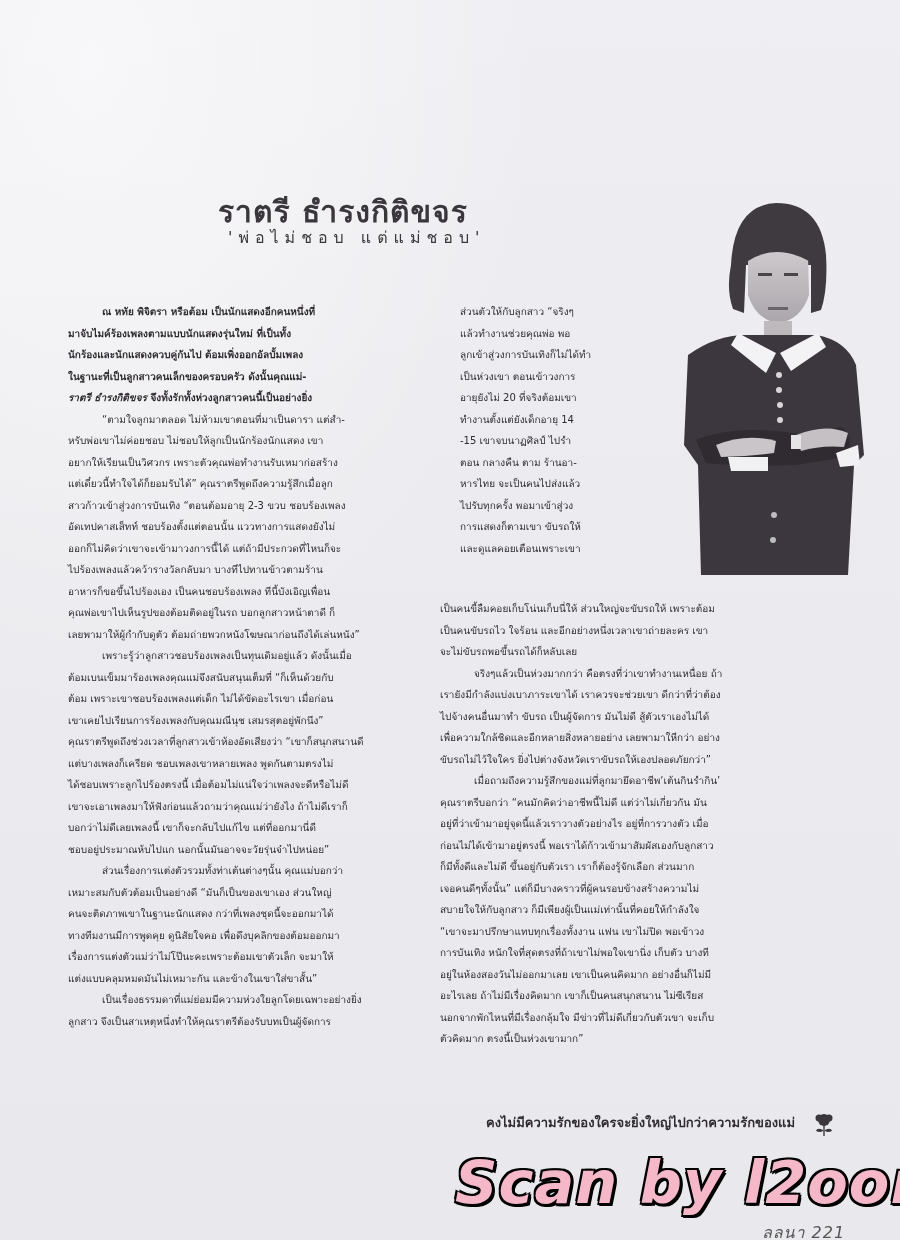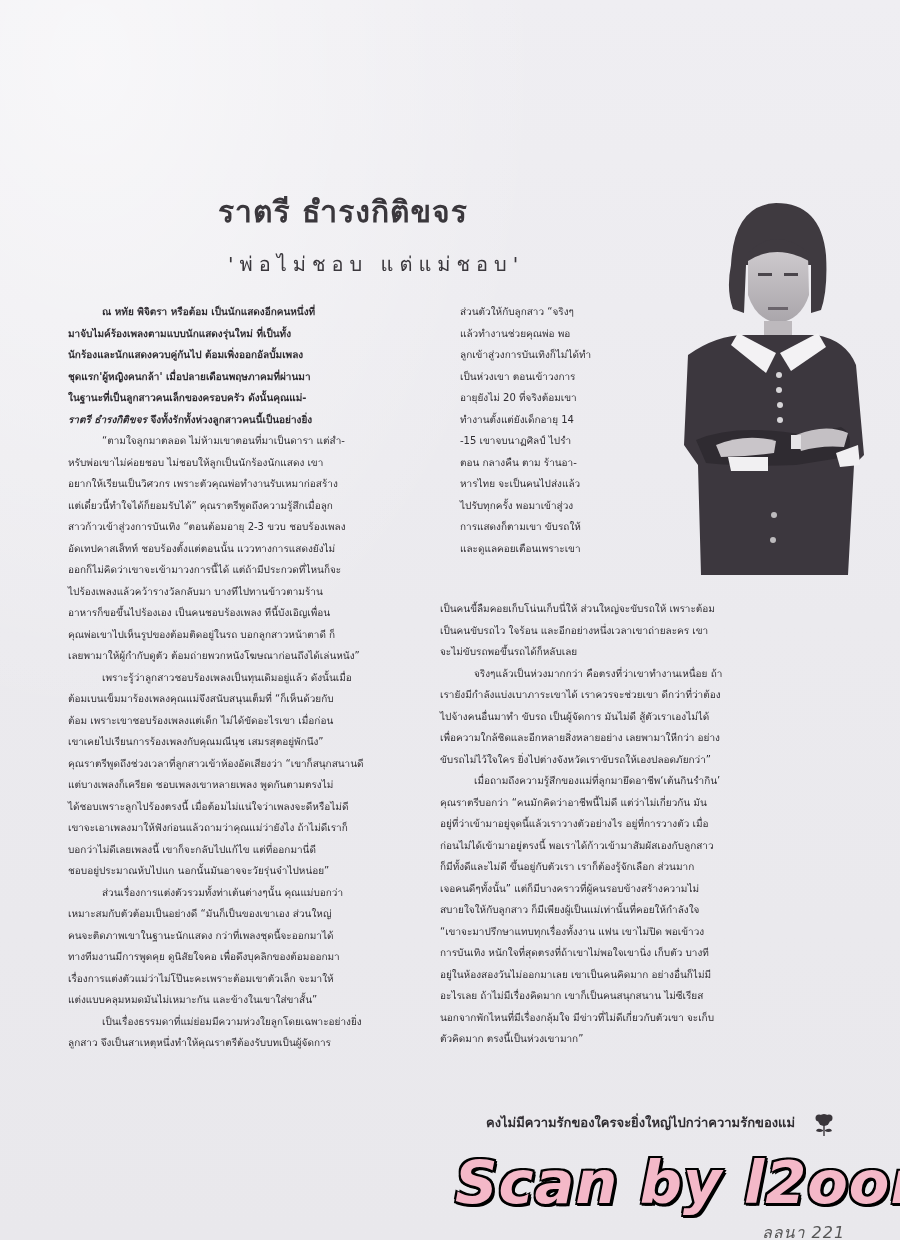--- a/index.html
+++ b/index.html
@@ -14,22 +14,22 @@
     background:
       radial-gradient(ellipse at 10% 5%, rgba(255,255,255,0.55), rgba(255,255,255,0) 40%),
       linear-gradient(180deg, #efeef2 0%, #ebeaee 50%, #e9e8ec 100%);
   }
   .title {
     position:absolute; left:218px; top:188px; width:300px;
     font-family:"DejaVu Sans", sans-serif; font-weight:bold;
     font-size:30px; letter-spacing:1px; color:#3a373c; white-space:nowrap;
   }
   .subtitle {
-    position:absolute; left:228px; top:248px;
-    font-size:20px; letter-spacing:6px; color:#3a373c; white-space:nowrap;
+    position:absolute; left:228px; top:225px;
+    font-size:16px; letter-spacing:6px; color:#3a373c; white-space:nowrap;
   }
   .col { position:absolute; font-size:10px; line-height:21.5px; color:#2f2c31; }
   .col p { margin:0; white-space:nowrap; }
   .col .ind { text-indent:34px; }
   .lede { font-weight:bold; }
   .lede em { font-style:italic; }
   .left { left:68px; top:301px; width:388px; }
   .rnarrow { left:460px; top:301px; width:205px; }
   .rwide { left:440px; top:598px; width:395px; }
   .photo {
@@ -57,21 +57,20 @@
 <div class="paper"></div>
 
 <div class="title">ราตรี ธำรงกิติขจร</div>
 <div class="subtitle">'พ่อไม่ชอบ แต่แม่ชอบ'</div>
 
 <div class="col left">
   <div class="lede">
     <p class="ind">ณ หทัย พิจิตรา หรือต้อม เป็นนักแสดงอีกคนหนึ่งที่</p>
     <p>มาจับไมค์ร้องเพลงตามแบบนักแสดงรุ่นใหม่  ที่เป็นทั้ง</p>
     <p>นักร้องและนักแสดงควบคู่กันไป  ต้อมเพิ่งออกอัลบั้มเพลง</p>
-    <p>ชุดแรก'ผู้หญิงคนกล้า'  เมื่อปลายเดือนพฤษภาคมที่ผ่านมา</p>
     <p>ในฐานะที่เป็นลูกสาวคนเล็กของครอบครัว  ดังนั้นคุณแม่-</p>
     <p><em>ราตรี ธำรงกิติขจร</em><span> จึงทั้งรักทั้งห่วงลูกสาวคนนี้เป็นอย่างยิ่ง</span></p>
   </div>
   <div>
     <p class="ind">“ตามใจลูกมาตลอด  ไม่ห้ามเขาตอนที่มาเป็นดารา  แต่สำ-</p>
     <p>หรับพ่อเขาไม่ค่อยชอบ  ไม่ชอบให้ลูกเป็นนักร้องนักแสดง  เขา</p>
     <p>อยากให้เรียนเป็นวิศวกร  เพราะตัวคุณพ่อทำงานรับเหมาก่อสร้าง</p>
     <p>แต่เดี๋ยวนี้ทำใจได้ก็ยอมรับได้”  คุณราตรีพูดถึงความรู้สึกเมื่อลูก</p>
     <p>สาวก้าวเข้าสู่วงการบันเทิง “ตอนต้อมอายุ 2-3 ขวบ ชอบร้องเพลง</p>
     <p>อัดเทปคาสเส็ทท์  ชอบร้องตั้งแต่ตอนนั้น  แววทางการแสดงยังไม่</p>

